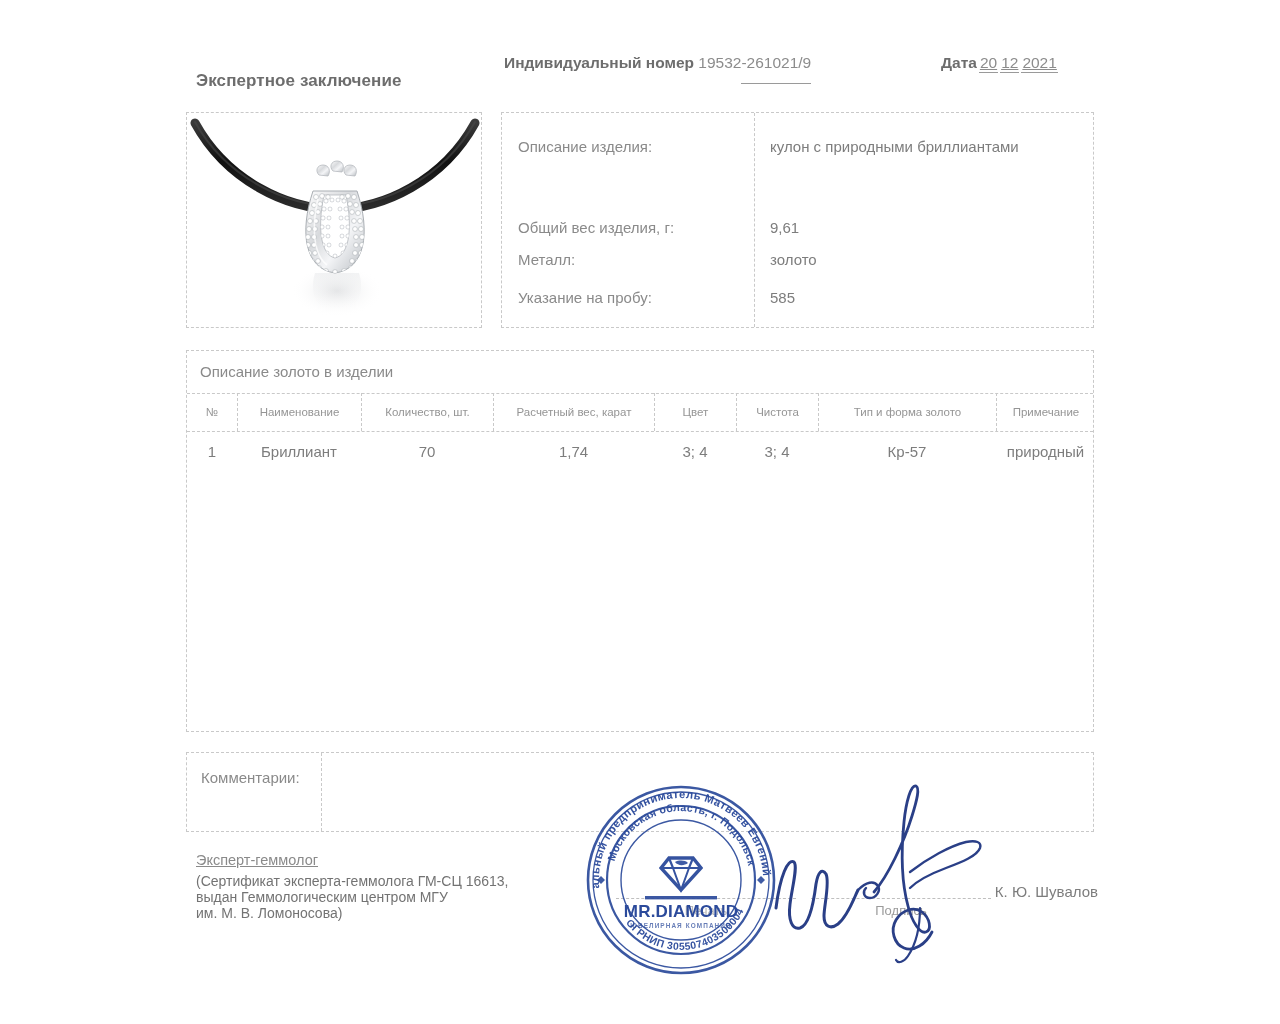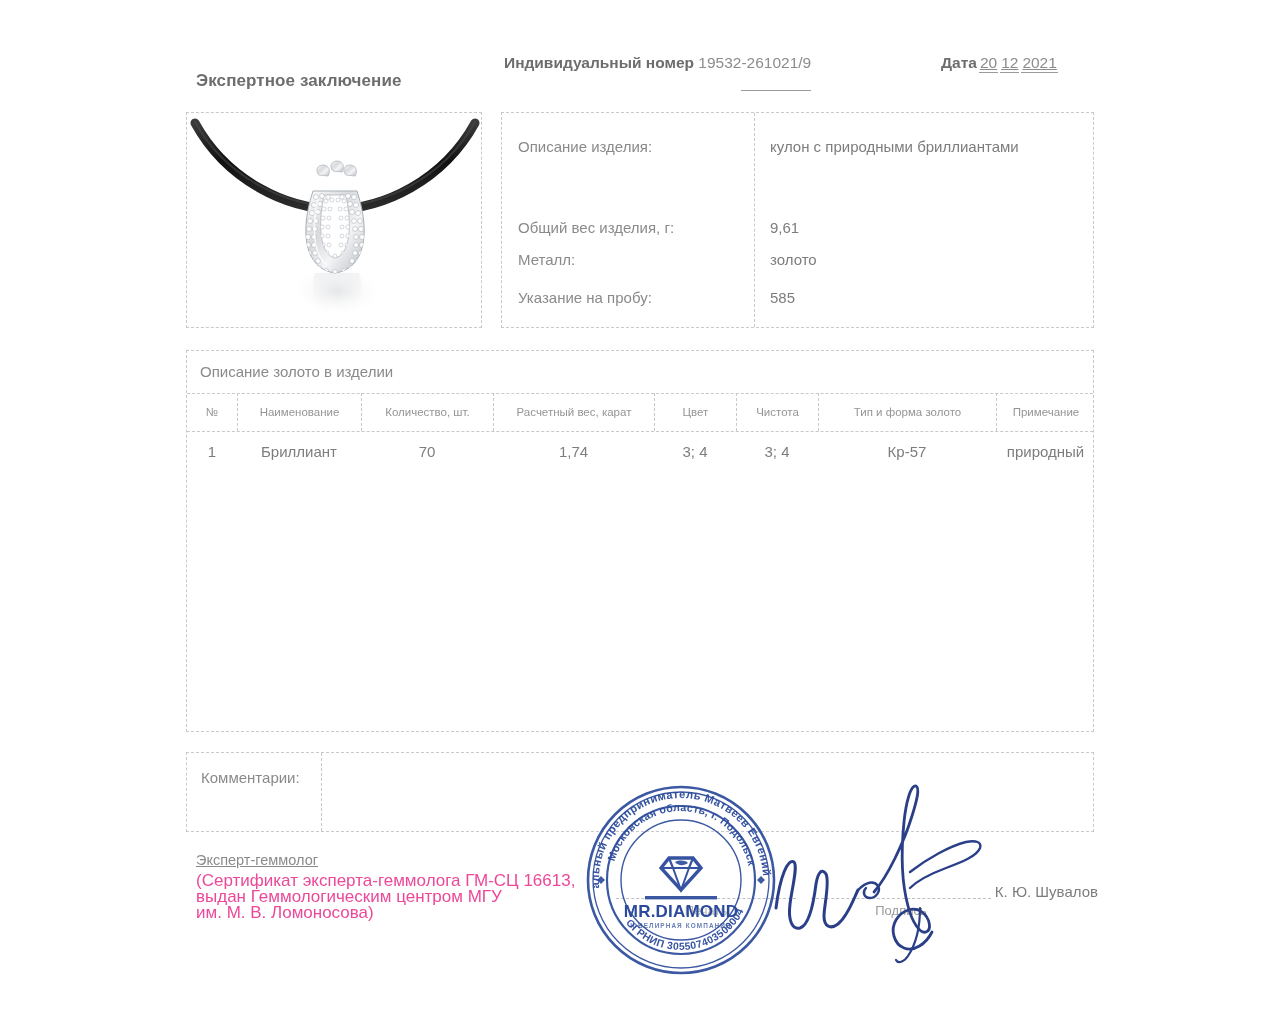--- a/index.html
+++ b/index.html
@@ -52,21 +52,21 @@
   .hdr-reg .lbl {
     font-weight: bold;
     color: #6d6d6d;
   }
   .hdr-reg .val {
     color: #8c8c8c;
     font-weight: normal;
   }
   .hdr-reg .val .u {
     border-bottom: 1px solid #9a9a9a;
-    padding-bottom: 19px;
+    padding-bottom: 12px;
     margin-top: 24px;
   }
   .hdr-date {
     position: absolute;
     left: 755px;
     top: 0;
     font-size: 15.5px;
     white-space: nowrap;
   }
   .hdr-date .lbl {
@@ -268,23 +268,23 @@
     top: 7px;
     font-size: 14.5px;
     color: #8a8a8a;
     white-space: nowrap;
     text-decoration: underline;
   }
   .expert-cert {
     position: absolute;
     left: 10px;
     top: 28px;
-    font-size: 17px;
+    font-size: 14px;
     line-height: 16px;
-    color: #ec4899;
+    color: #737373;
     white-space: pre-line;
   }
   .sig-line {
     position: absolute;
     top: 53px;
     height: 0;
     border-top: 1px dashed #bfbfbf;
   }
   .sig-line.stamp-line { left: 430px; width: 180px; }
   .sig-line.sign-line  { left: 625px; width: 180px; }

